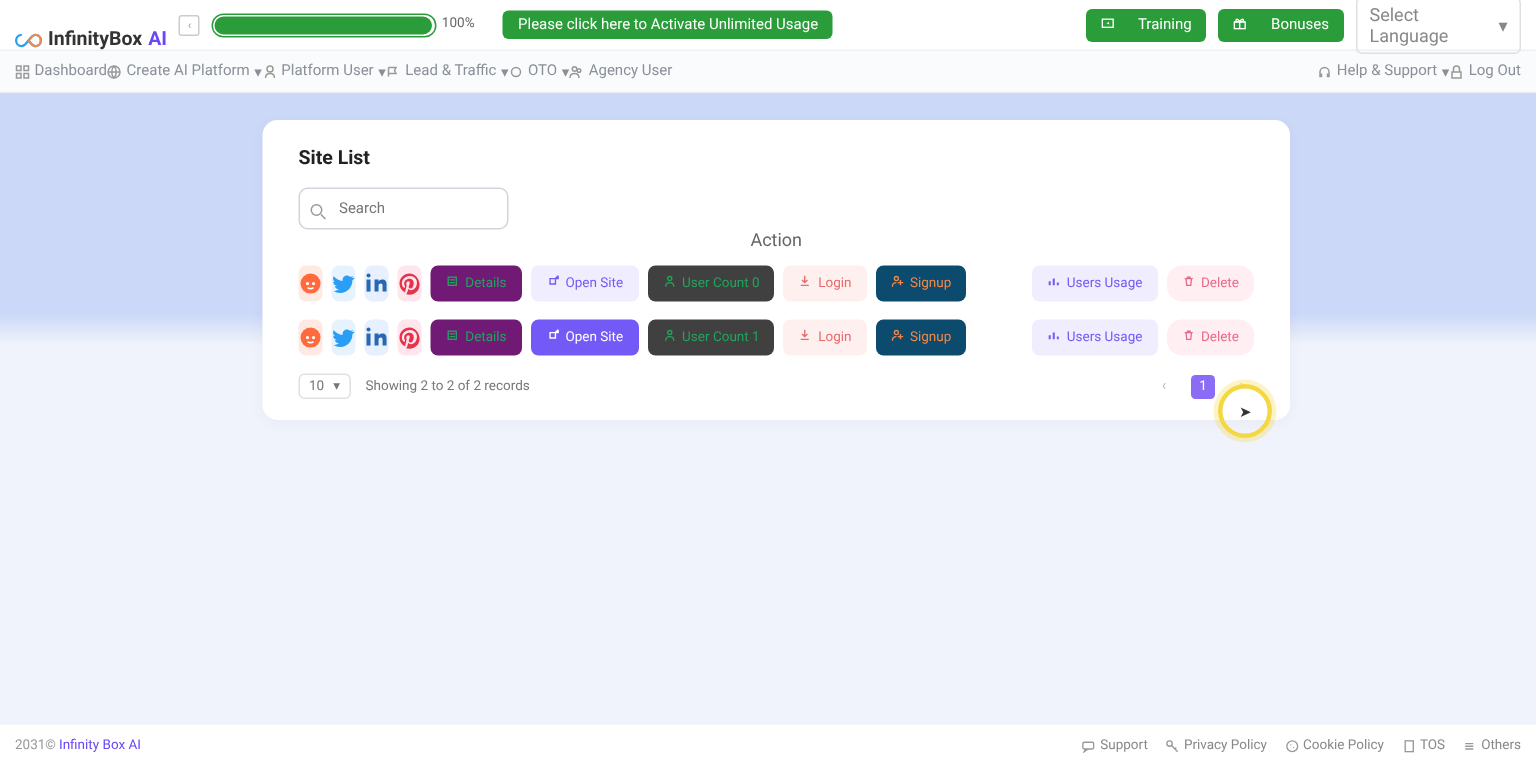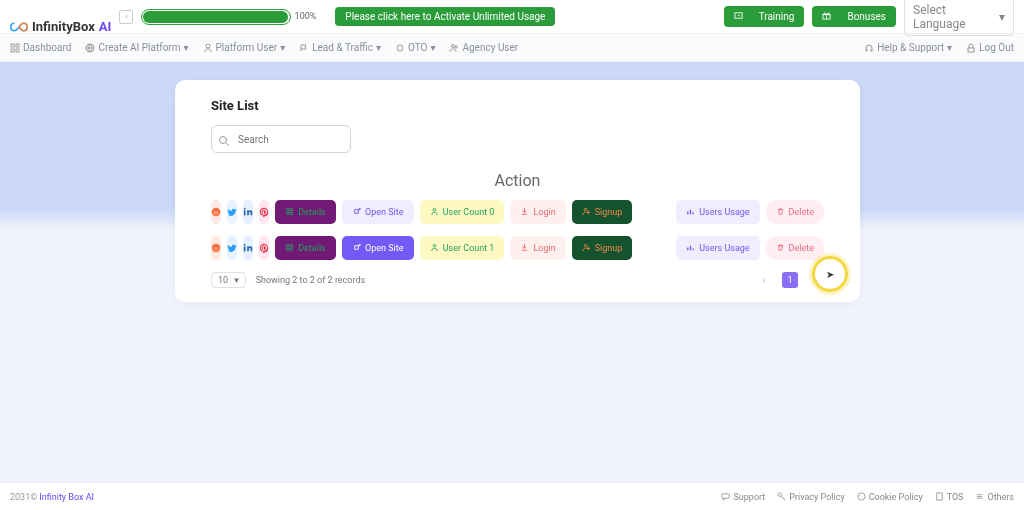--- a/index.html
+++ b/index.html
@@ -13,71 +13,71 @@
 .close-logo { width: 14px; height: 14px; border: 1px solid #ccc; border-radius: 2px; display: flex; align-items: center; justify-content: center; font-size: 8px; color: #999; cursor: pointer; }
 .progress-pill { flex: 0 0 auto; height: 16px; width: 150px; border: 1px solid #2a9d3a; border-radius: 10px; position: relative; background: #fff; }
 .progress-fill { position: absolute; left: 1px; top: 1px; bottom: 1px; width: 98%; background: #2a9d3a; border-radius: 8px; }
 .progress-pct { position: absolute; right: -26px; top: 1px; font-size: 9px; color: #666; }
 .activate-btn { background: #2a9d3a; color: #fff; border: none; border-radius: 4px; padding: 4px 10px; font-size: 10px; cursor: pointer; }
 .top-spacer { flex: 1; }
 .top-btn { background: #2a9d3a; color: #fff; border: none; border-radius: 4px; padding: 5px 10px; font-size: 10px; cursor: pointer; display: flex; align-items: center; gap: 16px; }
 .lang-select { border: 1px solid #e0e0e0; border-radius: 4px; padding: 4px 8px; font-size: 12px; color: #888; width: 110px; display: flex; align-items: center; justify-content: space-between; cursor: pointer; }
 
 
-.menu-bar { height: 28px; background: #fafbfc; display: flex; align-items: center; padding: 0 10px; gap: 14px; border-bottom: 1px solid #eef0f3; font-size: 10px; color: #8a8f99; }
+.menu-bar { height: 28px; background: #fafbfc; display: flex; align-items: center; padding: 0 10px; border-bottom: 1px solid #eef0f3; font-size: 10px; color: #8a8f99; }
 .menu-item { display: flex; align-items: center; gap: 3px; cursor: pointer; }
 .menu-spacer { flex: 1; }
 .menu-icon { width: 10px; height: 10px; display: inline-flex; }
 
 
 .bg-wrap { position: relative; height: 420px; }
 .bg-gradient { position: absolute; inset: 0; background: linear-gradient(180deg, #cbd8f7 0%, #cbd8f7 35%, #f0f3fb 40%, #f0f3fb 100%); }
 
 
-.card { position: absolute; left: 175px; top: 18px; width: 685px; background: #fff; border-radius: 10px; padding: 18px 36px 14px; box-shadow: 0 2px 10px rgba(0,0,0,0.04); }
+.card { position: absolute; left: 175px; top: 18px; width: 685px; background: #fff; border-radius: 10px; padding: 18px 24px 14px; box-shadow: 0 2px 10px rgba(0,0,0,0.04); }
 .card-title { font-size: 13px; font-weight: 700; color: #222; margin-bottom: 12px; }
-.search-wrap { position: relative; width: 140px; margin-bottom: 18px; }
+.search-wrap { position: relative; width: 140px; }
 .search-input { width: 100%; height: 28px; border: 1px solid #cfd4dd; border-radius: 6px; padding: 0 8px 0 26px; font-size: 10px; color: #555; outline: none; }
 .search-icon-wrap { position: absolute; left: 7px; top: 7px; width: 12px; height: 12px; color: #999; }
 
-.action-header { text-align: center; font-size: 16px; color: #666; margin-bottom: 10px; }
+.action-header { text-align: center; font-size: 12px; color: #666; margin-bottom: 10px; }
 
 .row { display: flex; align-items: center; gap: 6px; margin-bottom: 12px; }
 .social-btn { width: 24px; height: 24px; border-radius: 5px; display: flex; align-items: center; justify-content: center; cursor: pointer; font-size: 10px; font-weight: 700; }
 .social-reddit { background: #ffe9e3; color: #ff6a3d; }
 .social-twitter { background: #e6f3ff; color: #2a9df4; }
 .social-linkedin { background: #e6f0ff; color: #2867b2; }
 .social-pinterest { background: #ffe6ed; color: #e6324b; }
 
 .action-btn { height: 24px; border: none; border-radius: 5px; padding: 0 10px; font-size: 9px; cursor: pointer; display: flex; align-items: center; gap: 4px; white-space: nowrap; }
 .btn-details { background: #701a75; color: #22a35d; flex: 0 0 60px; justify-content: center; }
 .btn-open { background: #f0edff; color: #7359f5; flex: 0 0 72px; justify-content: center; }
 .btn-open-active { background: #7359f5; color: #fff; flex: 0 0 72px; justify-content: center; }
-.btn-usercount { background: #fef9c3; color: #22a35d; flex: 0 0 82px; justify-content: center; }
+.btn-usercount { background: #404040; color: #22a35d; flex: 0 0 82px; justify-content: center; }
 .btn-login { background: #fff0f0; color: #e86a6a; flex: 0 0 55px; justify-content: center; }
-.btn-signup { background: #14532d; color: #f0894a; flex: 0 0 60px; justify-content: center; }
+.btn-signup { background: #0c4a6e; color: #f0894a; flex: 0 0 60px; justify-content: center; }
 .btn-usersusage { background: #f0edff; color: #7359f5; flex: 0 0 80px; justify-content: center; margin-left: 38px; }
 .btn-delete { background: #ffeef2; color: #e86a8a; flex: 0 0 58px; justify-content: center; border-radius: 10px; }
 
 .table-footer { display: flex; align-items: center; gap: 10px; font-size: 9px; color: #777; margin-top: 6px; }
 .perpage { border: 1px solid #e0e0e0; border-radius: 4px; padding: 2px 6px; display: flex; align-items: center; gap: 6px; cursor: pointer; }
 .footer-spacer { flex: 1; }
 .page-nav { width: 16px; height: 16px; display: flex; align-items: center; justify-content: center; color: #bbb; cursor: pointer; font-size: 10px; }
 .page-current { width: 16px; height: 16px; background: #8a6cf5; color: #fff; border-radius: 3px; display: flex; align-items: center; justify-content: center; font-size: 9px; }
 
 
 .highlight-circle { position: absolute; width: 36px; height: 36px; border: 3px solid #f5d742; border-radius: 50%; left: 637px; top: 176px; pointer-events: none; box-shadow: 0 0 0 3px rgba(245,215,66,0.3); }
 .cursor-arrow { position: absolute; left: 651px; top: 189px; font-size: 10px; color: #333; pointer-events: none; }
 
 
 .footer { position: absolute; bottom: 0; left: 0; right: 0; height: 28px; background: #fff; display: flex; align-items: center; padding: 0 10px; font-size: 9px; color: #777; border-top: 1px solid #eef0f3; }
 .footer-copy { color: #999; }
 .footer-brand { color: #6b46f5; margin-left: 2px; }
 .footer-spacer2 { flex: 1; }
-.footer-link { margin-left: 12px; cursor: pointer; color: #888; display: flex; align-items: center; gap: 3px; }
+.footer-link { margin-left: 12px; cursor: pointer; color: #888; display: flex; align-items: flex-end; gap: 3px; }
 
 .ico { width: 9px; height: 9px; display: inline-block; }
 </style>
 </head>
 <body>
 
 <div class="top-header">
   <div class="logo">
     <span class="logo-icon">
       <svg viewBox="0 0 24 12">

